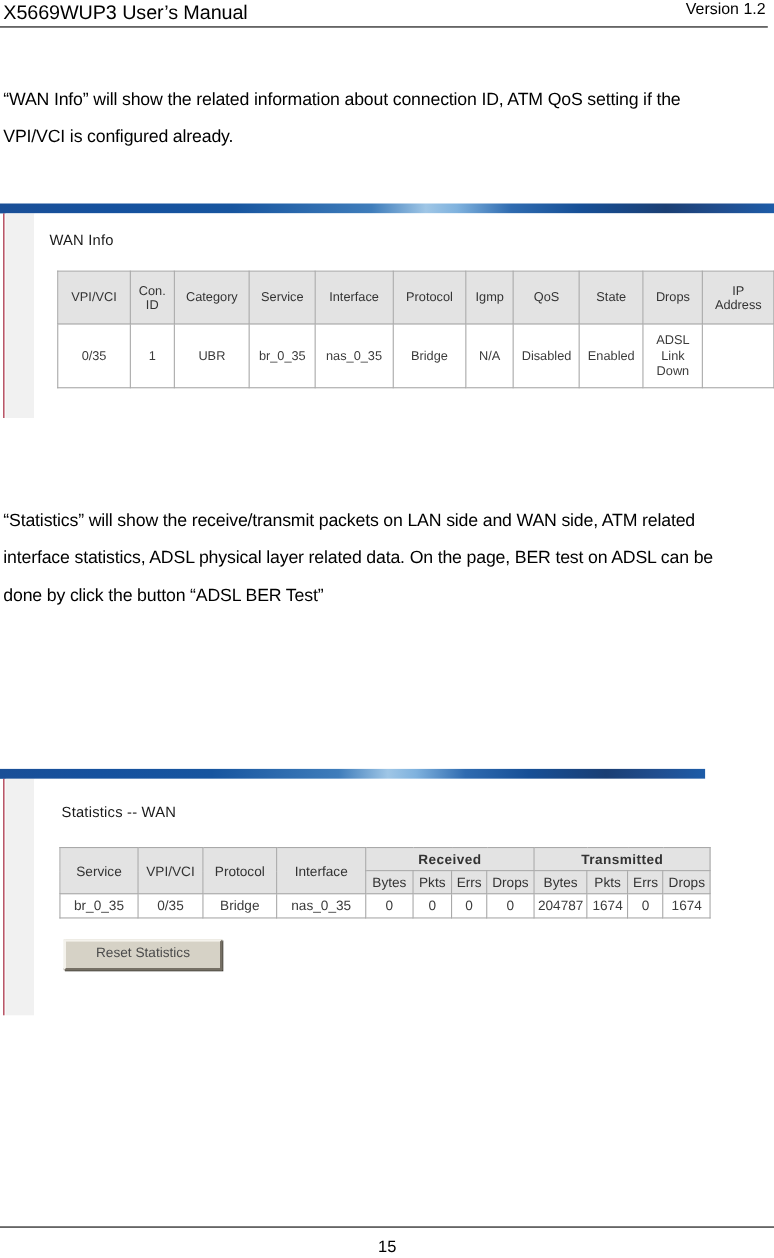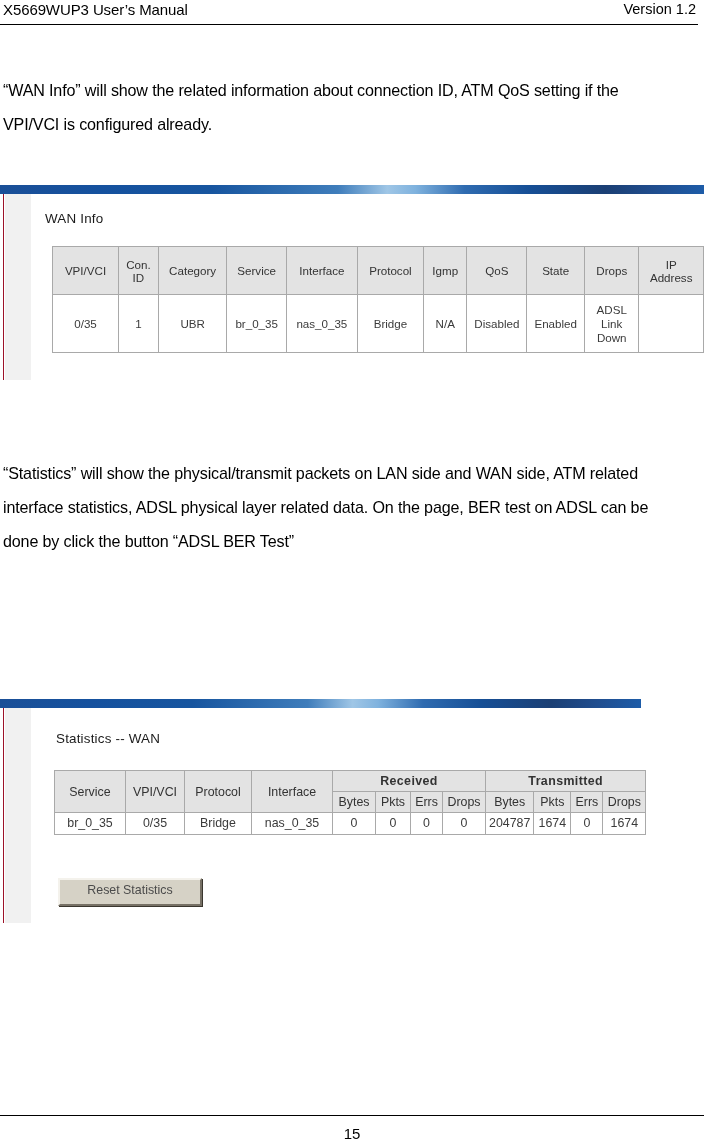--- a/index.html
+++ b/index.html
@@ -21,21 +21,21 @@
     position: absolute;
     top: 0;
     left: 0;
     width: 704px;
     height: 30px;
   }
   .page-header .hdr-left {
     position: absolute;
     left: 3px;
     top: 1px;
-    font-size: 15px;
+    font-size: 18px;
     letter-spacing: -0.1px;
     white-space: nowrap;
   }
   .page-header .hdr-right {
     position: absolute;
     right: 8px;
     top: 1px;
     font-size: 14.5px;
     white-space: nowrap;
   }
@@ -251,21 +251,21 @@
       <td>Bridge</td>
       <td>N/A</td>
       <td>Disabled</td>
       <td>Enabled</td>
       <td>ADSL Link Down</td>
       <td></td>
     </tr>
   </tbody>
 </table>
 
-<p class="para" id="para-statistics">“Statistics” will show the physical/transmit packets on LAN side and WAN side, ATM related interface statistics, ADSL physical layer related data. On the page, BER test on ADSL can be done by click the button “ADSL BER Test”</p>
+<p class="para" id="para-statistics">“Statistics” will show the receive/transmit packets on LAN side and WAN side, ATM related interface statistics, ADSL physical layer related data. On the page, BER test on ADSL can be done by click the button “ADSL BER Test”</p>
 
 <div class="figure" id="figure-statistics-wan" style="top:699px; width:704px; height:224px;">
   <div class="fig-bluebar" style="width:641px;"></div>
   <div class="fig-redline" style="top:9px; height:215px;"></div>
   <div class="fig-graystrip" style="top:9px; height:215px;"></div>
   <div class="fig-canvas" style="left:31px; top:9px; width:610px; height:215px;"></div>
 </div>
 
 <div class="fig-title" style="left:56px; top:731px;">Statistics -- WAN</div>
 
@@ -301,16 +301,16 @@
       <td>0</td>
       <td>0</td>
       <td>204787</td>
       <td>1674</td>
       <td>0</td>
       <td>1674</td>
     </tr>
   </tbody>
 </table>
 
-<div class="ui-button" style="left:58px; top:878px; width:140px; height:24px;">Reset Statistics</div>
+<div class="ui-button" style="left:58px; top:854px; width:140px; height:24px;">Reset Statistics</div>
 
 <div class="footer-rule"></div>
 <div class="page-number">15</div>
 
 </body></html>

